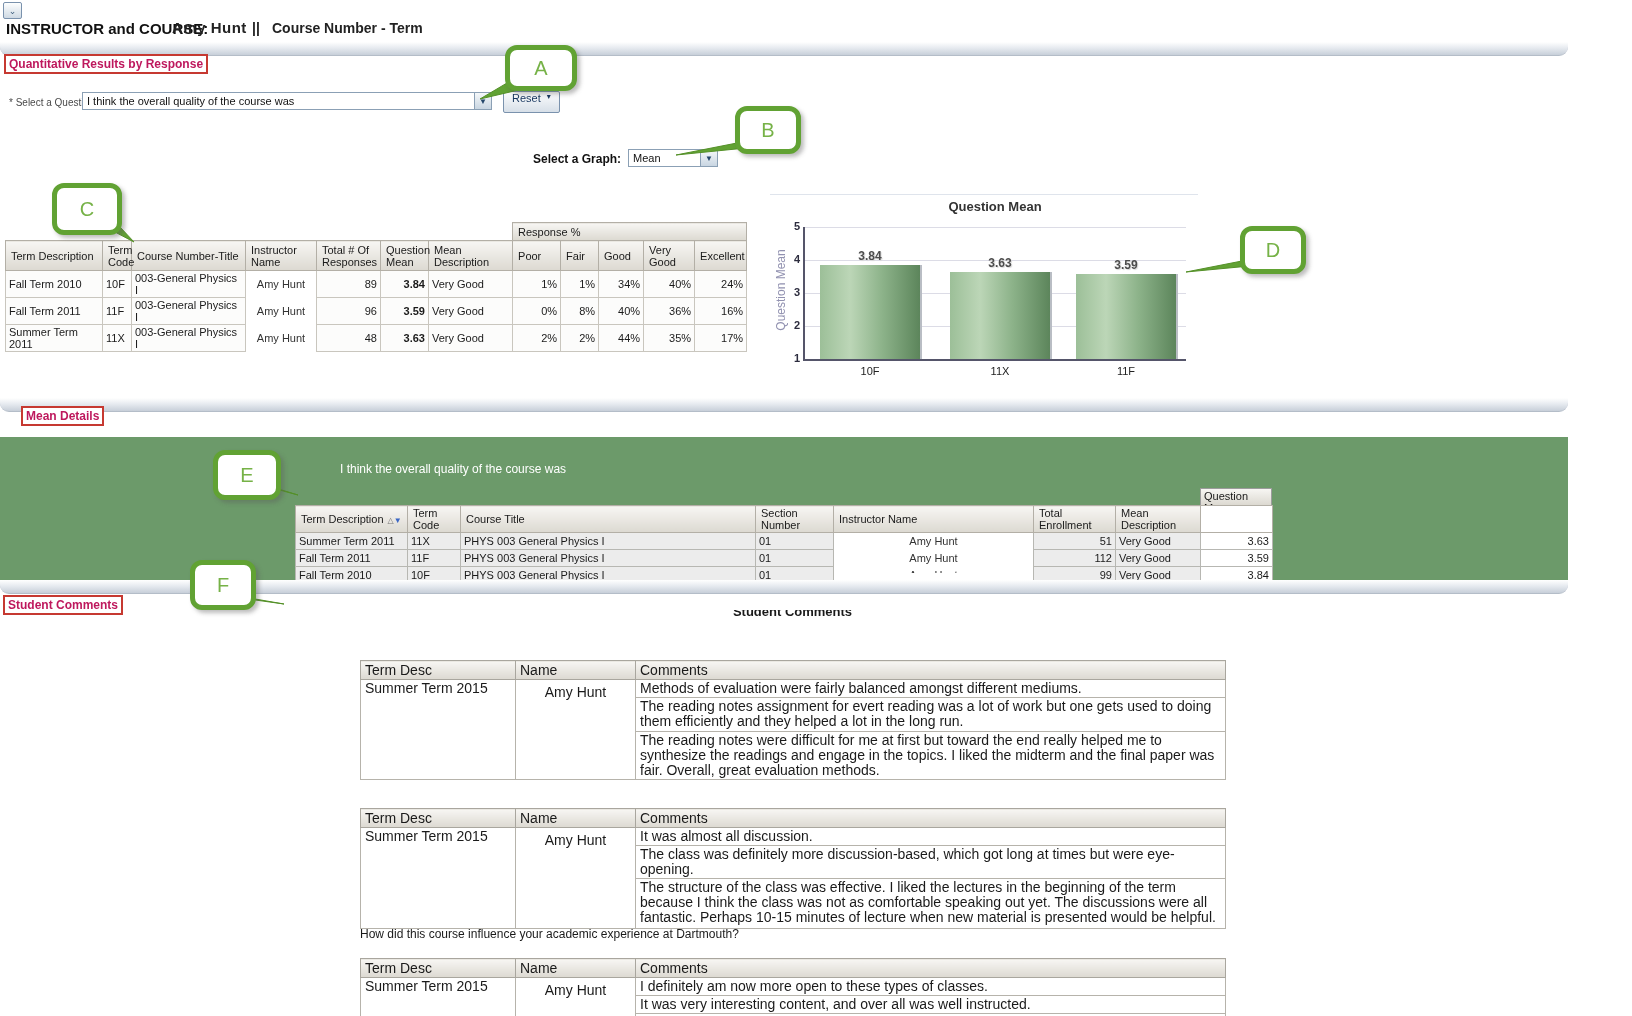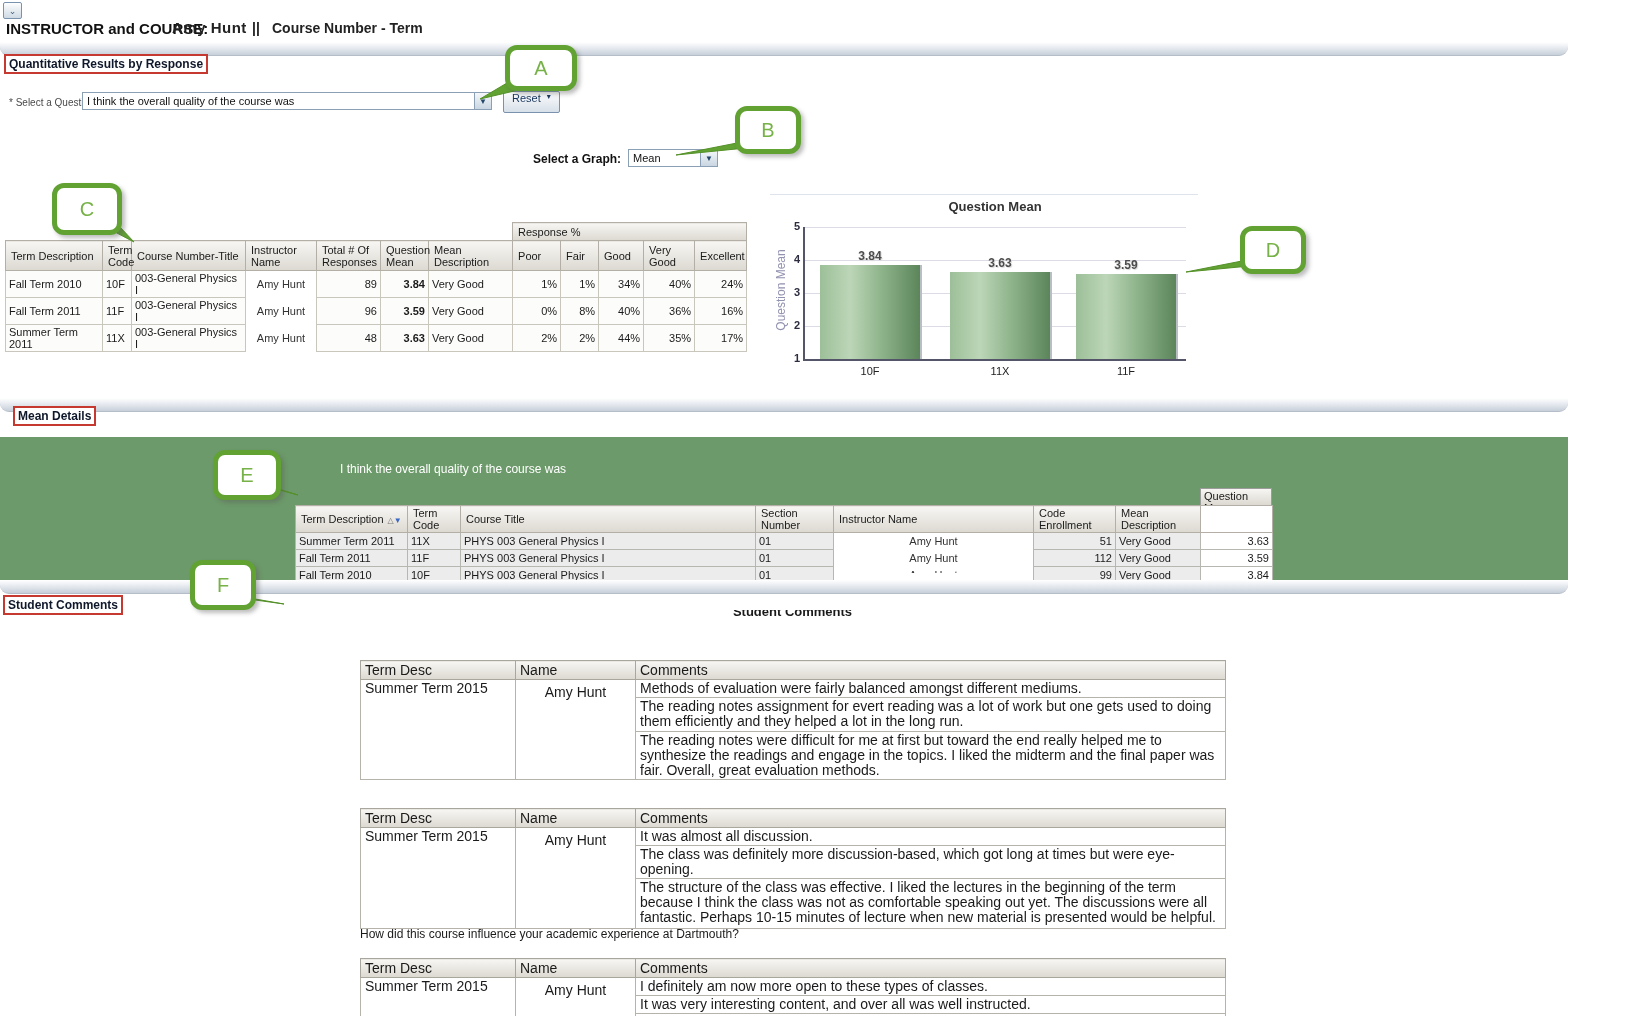--- a/index.html
+++ b/index.html
@@ -15,21 +15,21 @@
   
   .hdr-label  { left:6px;  top:20px; font-size:15px; font-weight:bold; color:#111; }
   .hdr-name   { left:172px; top:19px; font-size:15px; font-weight:bold; color:#222; letter-spacing:.5px; }
   .hdr-sep    { left:252px; top:20px; font-size:14px; font-weight:bold; color:#222; }
   .hdr-course { left:272px; top:20px; font-size:14px; font-weight:bold; color:#222; }
 
   .strip { left:0; width:1568px; height:13px;
     background:linear-gradient(#ffffff,#e7ebf0 45%,#c7cfd9);
     border-bottom:1px solid #b4bdc8; border-radius:0 0 9px 9px; }
 
-  .section-title { font-size:12px; font-weight:bold; color:#0f172a;
+  .section-title { font-size:12px; font-weight:bold; color:#be185d;
     border:2px solid #c63931; padding:1px 3px; background:#fff; white-space:nowrap; }
 
   .small-label { font-size:10px; color:#4a4a4a; }
   .bold-label  { font-size:12px; font-weight:bold; color:#111; }
 
   .select { height:18px; border:1px solid #8ba0b5; background:#fff; display:flex;
     align-items:stretch; font-size:11px; color:#111; cursor:pointer; box-sizing:border-box; }
   .select .txt { flex:1; padding:2px 4px; white-space:nowrap; overflow:hidden; }
   .select .arrow { width:16px; border-left:1px solid #8ba0b5;
     background:linear-gradient(#f5f8fa,#c9d6e2); display:flex; align-items:center;
@@ -235,21 +235,21 @@
         <div class="bar" style="left: 180px; top: 77.21px; height: 86.79px;"></div>
         <div class="bar-vlabel" style="left: 180px; top: 61.21px;">3.63</div>
         <div class="bar-xlabel" style="left: 180px;">11X</div>
         <div class="bar" style="left: 306px; top: 78.53px; height: 85.47px;"></div>
         <div class="bar-vlabel" style="left: 306px; top: 62.53px;">3.59</div>
         <div class="bar-xlabel" style="left: 306px;">11F</div>
       </div>
   </div>
 
   <div class="abs strip" style="top:398px;"></div>
-  <div class="abs section-title" style="left:13px; top:406px;">Mean Details</div>
+  <div class="abs section-title" style="left:21px; top:406px;">Mean Details</div>
   <div class="abs green-panel"></div>
 
   <span class="abs md-question" style="left:340px; top:462px;">I think the overall quality of the course was</span>
 
   <div class="abs qm-box" style="left:1200px; top:488px; width:72px; height:18px;">Question Mean</div>
 
   <table class="grid md abs" style="left:295px; top:505px; width:977px; background:#fff;">
     <colgroup>
       <col style="width:112px">
         <col style="width:53px">
@@ -262,21 +262,21 @@
     </colgroup>
     <tbody>
         <tr style="height:17px;">
       <th>
         <span>Term Description</span><span class="sort-asc">△</span><span class="sort-desc">▼</span>
       </th>
       <th>Term Code</th>
       <th>Course Title</th>
       <th>Section Number</th>
       <th>Instructor Name</th>
-      <th>Code Enrollment</th>
+      <th>Total Enrollment</th>
       <th>Mean Description</th>
       <th style="background:#fff;"></th>
     </tr>
     <tr style="height:17px;" class="first-data">
       <td>Summer Term 2011</td>
       <td>11X</td>
       <td>PHYS 003 General Physics I</td>
       <td>01</td>
       <td class="instr">Amy Hunt</td>
       <td class="num">51</td>

